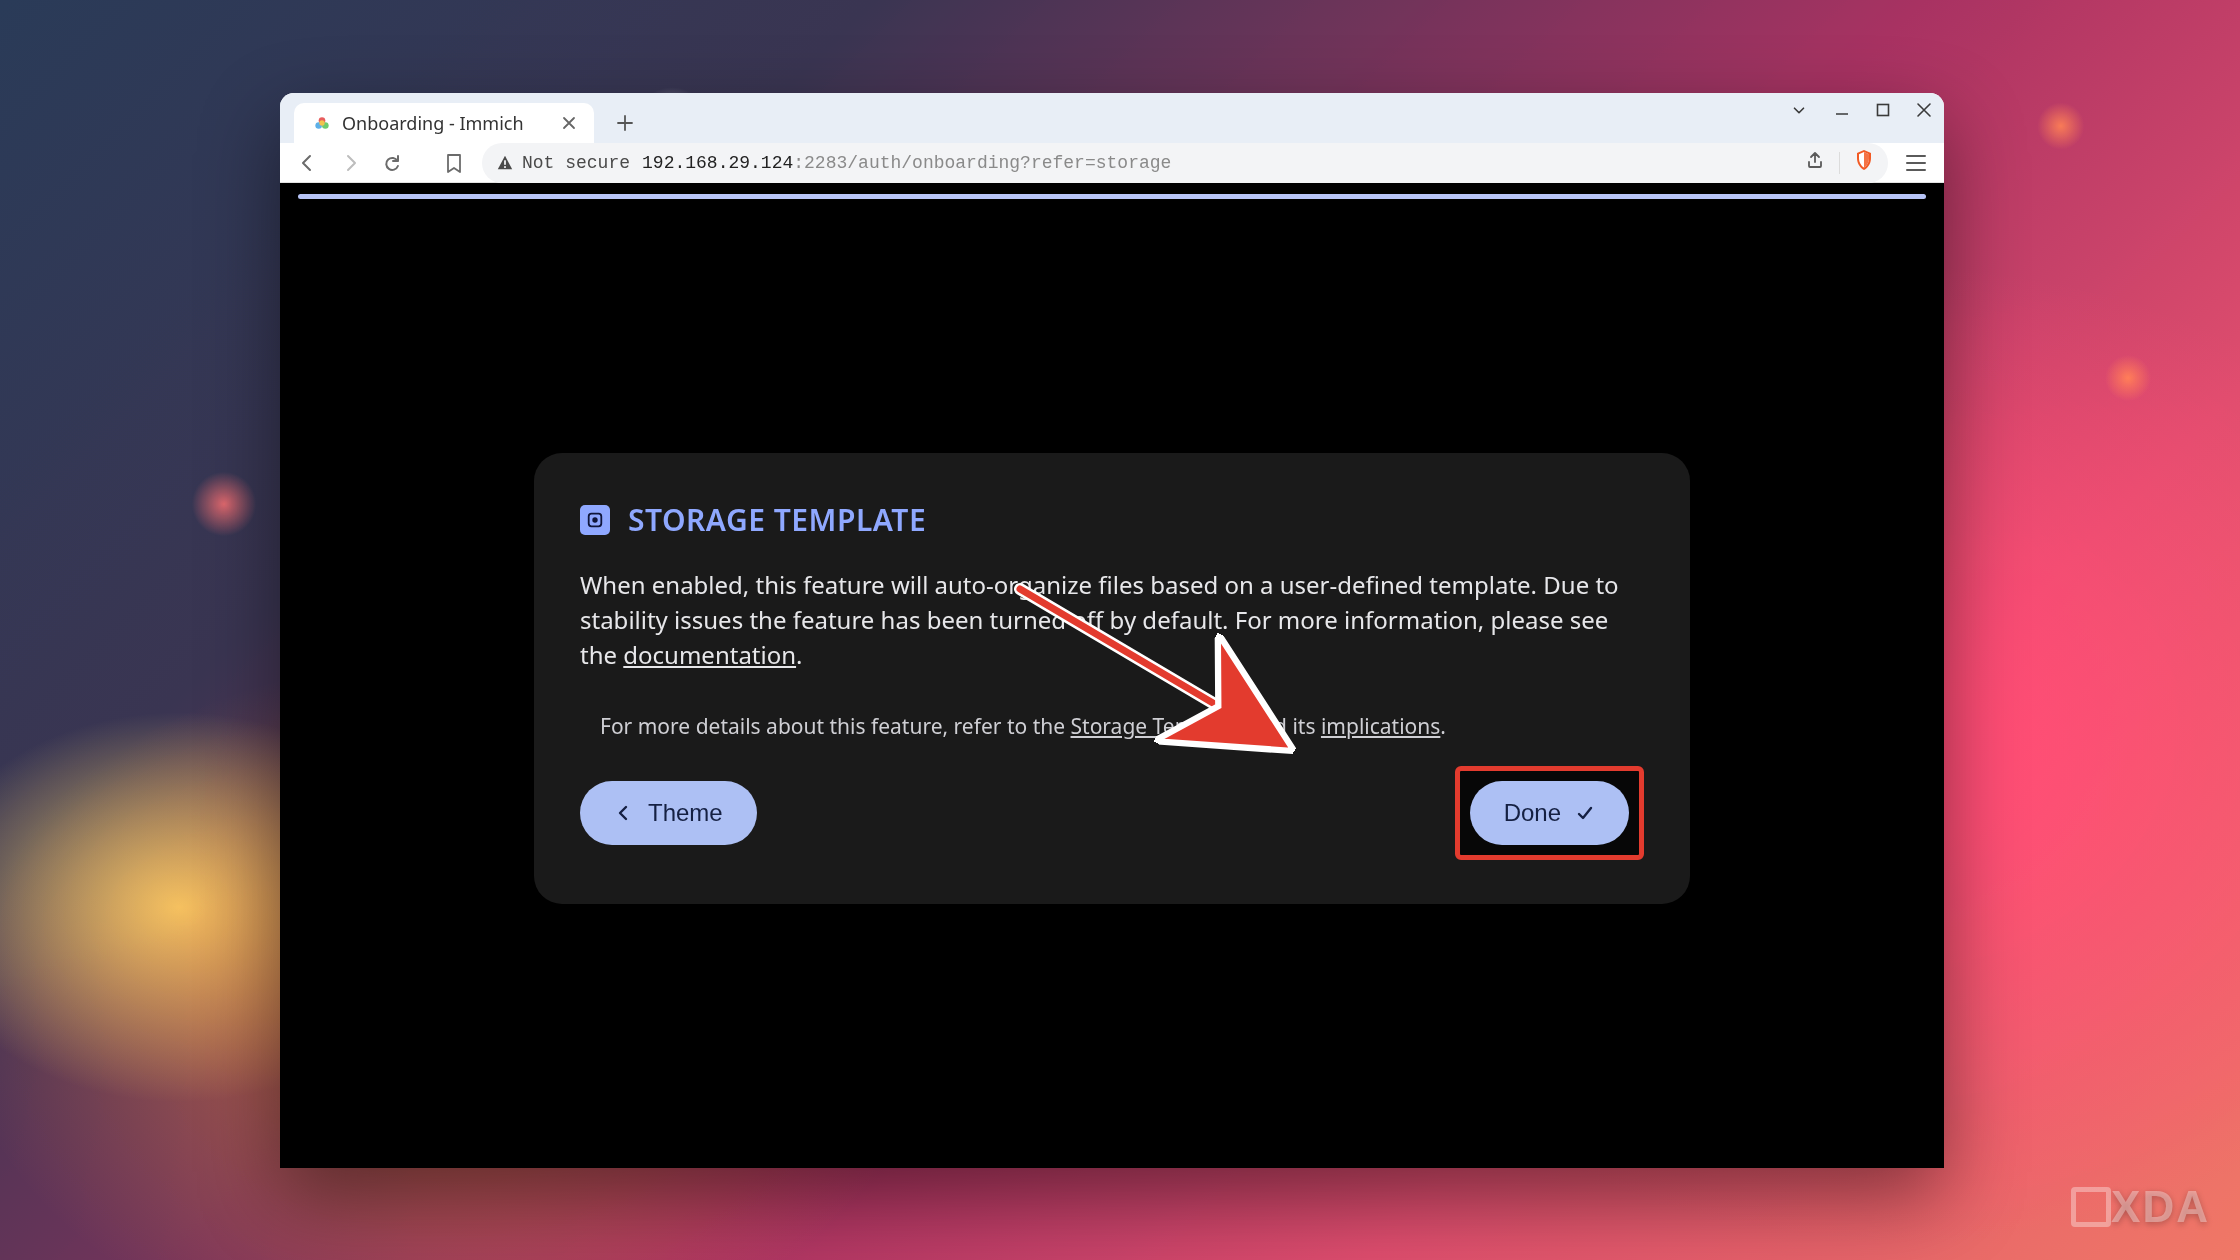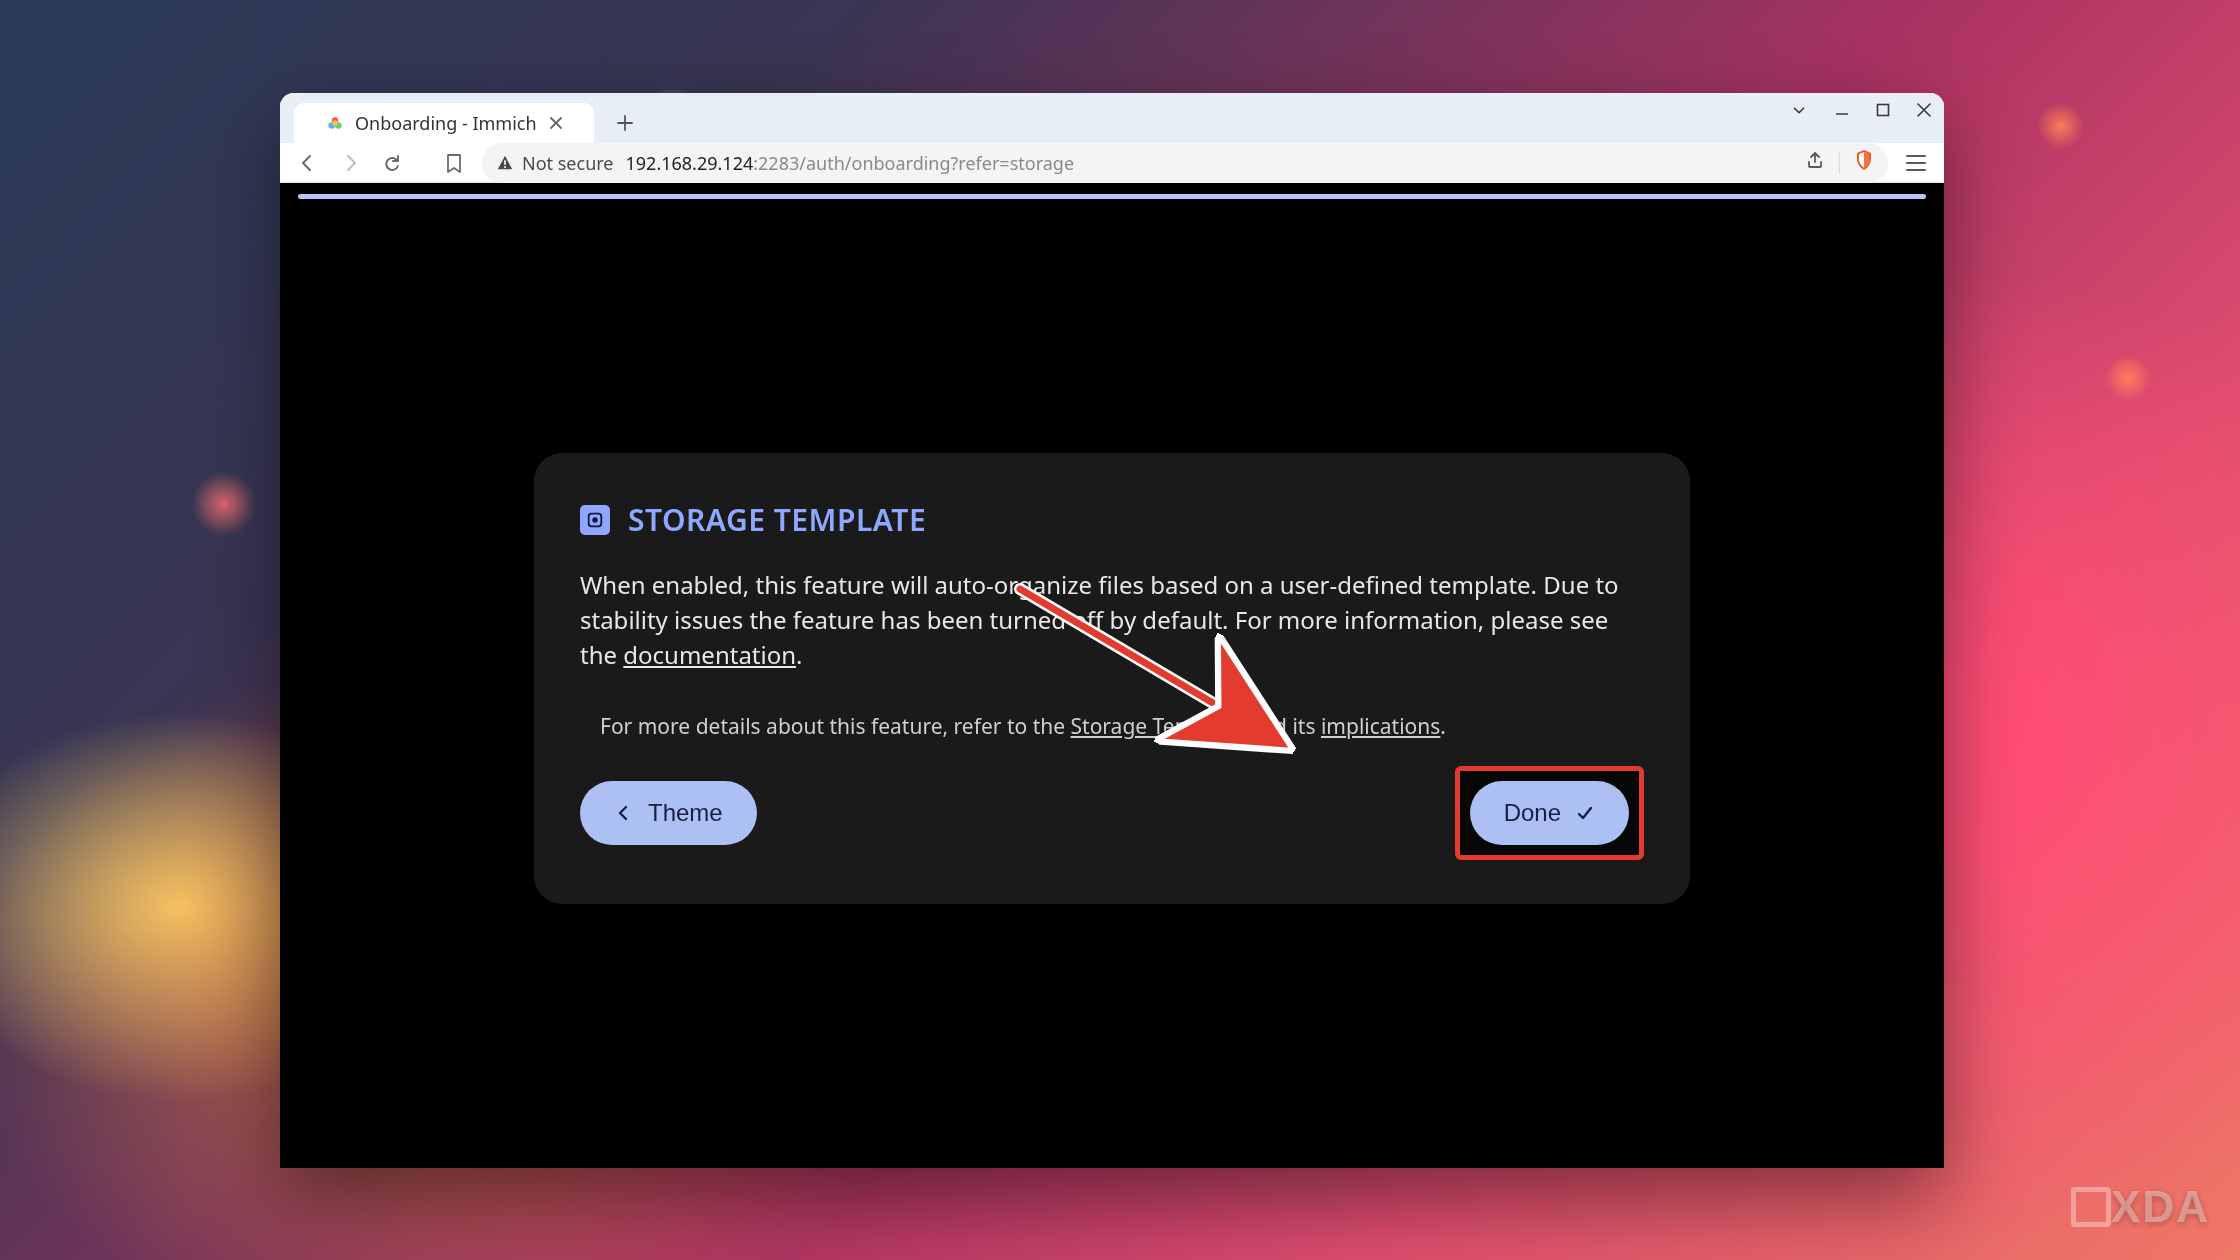--- a/index.html
+++ b/index.html
@@ -50,37 +50,37 @@
   
   .tabstrip {
     height:50px; background:#e8eef6;
     display:flex; align-items:flex-end; padding:0 10px;
     position:relative;
   }
   .tab {
     height:40px; min-width:300px;
     background:#fff; border-radius:10px 10px 0 0;
     display:flex; align-items:center; gap:10px;
-    padding:0 31px; margin-left:4px;
+    padding:0 18px; margin-left:4px;
     font-size:18px; color:#333;
     position:relative;
   }
   .tab .favicon { width:20px; height:20px; }
   .tab .close { margin-left:auto; color:#666; font-size:18px; line-height:1; cursor:pointer; }
   .newtab { width:34px; height:34px; margin-left:14px; margin-bottom:3px;
     display:flex; align-items:center; justify-content:center;
     color:#555; font-size:22px; border-radius:6px; cursor:pointer; }
   .win-controls { position:absolute; right:12px; top:8px; display:flex; gap:26px; align-items:center; }
   .win-controls span svg { display:block; }
   .win-controls span { color:#3a3a3a; cursor:pointer; }
 
   
   .toolbar {
     height:40px; background:#fff; border-bottom:1px solid #e2e2e2;
-    display:flex; align-items:center; gap:14px; padding:0 14px;
+    display:flex; align-items:center; gap:14px; padding:0 14px;font-family:Liberation Mono, monospace;
   }
   .nav-btn { width:28px; height:28px; display:flex; align-items:center; justify-content:center; color:#6b6b6b; cursor:pointer; }
   .nav-btn.disabled { color:#bdbdbd; cursor:default; }
   .toolbar .spacer-sm { width:6px; }
   .bookmark-icon { color:#6b6b6b; }
   .addr {
     flex:1; height:40px; background:#f3f4f6; border-radius:20px;
     display:flex; align-items:center; gap:12px; padding:0 14px;
     color:#333; font-size:18px;
   }

